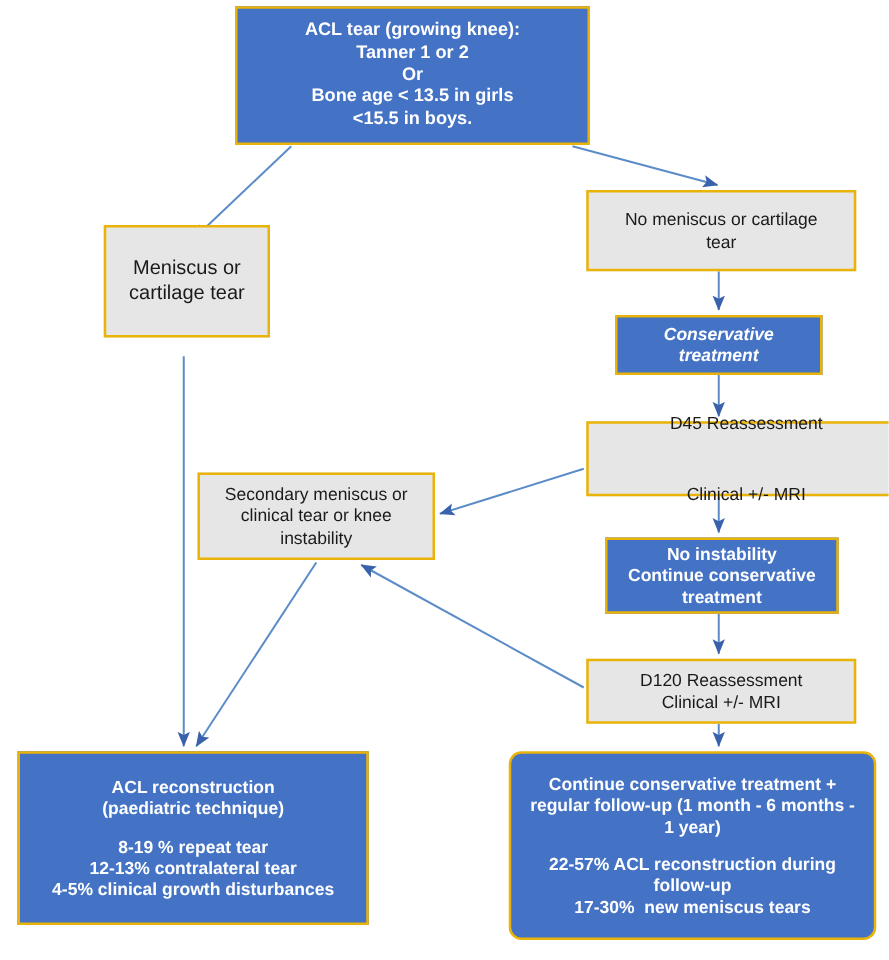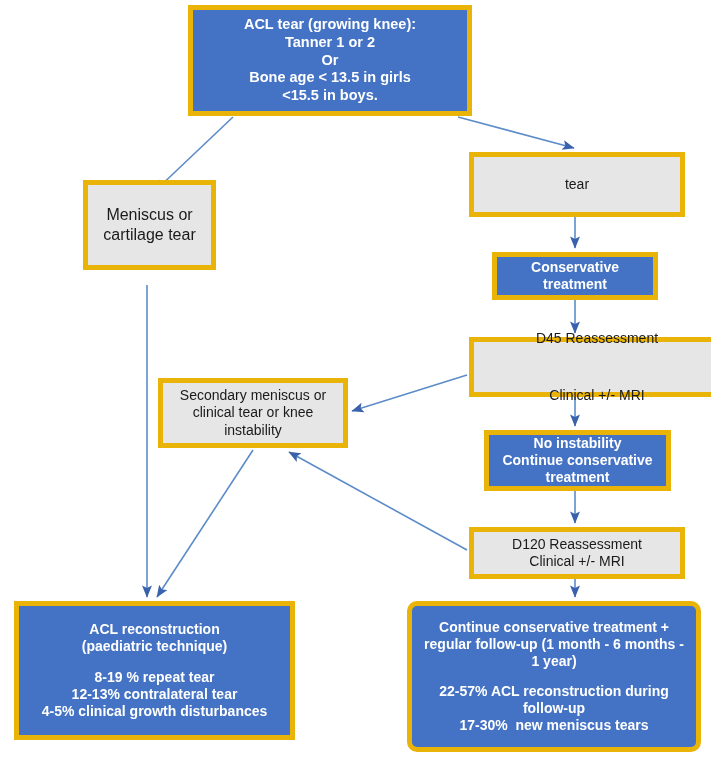--- a/index.html
+++ b/index.html
@@ -27,21 +27,21 @@
     pointer-events: none;
   }
   .node {
     position: absolute;
     box-sizing: border-box;
     display: flex;
     flex-direction: column;
     align-items: center;
     justify-content: center;
     text-align: center;
-    border: 5px solid #eab308;
+    border: 2px solid #eab308;
     line-height: 1.22;
     z-index: 2;
   }
   .node.blue {
     background: #4472C4;
     color: #ffffff;
     font-weight: bold;
   }
   .node.gray {
     background: #E7E6E6;
@@ -54,21 +54,21 @@
   }
   .node .spacer {
     display: block;
     height: 0.95em;
   }
 
   
   #node-acl-tear      { left: 188px; top: 5px;   width: 284px; height: 111px; font-size: 14.5px; }
   #node-no-meniscus   { left: 469px; top: 152px; width: 216px; height: 65px;  font-size: 14px; }
   #node-meniscus      { left: 83px;  top: 180px; width: 133px; height: 90px;  font-size: 16px; }
-  #node-conservative  { left: 492px; top: 252px; width: 166px; height: 48px;  font-size: 14px; }
+  #node-conservative  { left: 492px; top: 252px; width: 166px; height: 48px;  font-size: 14px; font-style: italic; }
   #node-d45           { left: 469px; top: 337px; width: 256px; height: 60px;  font-size: 14px; gap: 40px; }
   #node-secondary     { left: 158px; top: 378px; width: 190px; height: 70px;  font-size: 14px; }
   #node-no-instab     { left: 484px; top: 430px; width: 187px; height: 61px;  font-size: 14px; }
   #node-d120          { left: 469px; top: 527px; width: 216px; height: 52px;  font-size: 14px; }
   #node-acl-recon     { left: 14px;  top: 601px; width: 281px; height: 139px; font-size: 14px; }
   #node-continue-cons { left: 407px; top: 601px; width: 294px; height: 151px; font-size: 14px; border-radius: 10px; }
 </style>
 </head>
 <body>
 
@@ -106,20 +106,21 @@
 
   <div class="node blue" id="node-acl-tear">
     <span class="line">ACL tear (growing knee):</span>
     <span class="line">Tanner 1 or 2</span>
     <span class="line">Or</span>
     <span class="line">Bone age &lt; 13.5 in girls</span>
     <span class="line">&lt;15.5 in boys.</span>
   </div>
 
   <div class="node gray" id="node-no-meniscus">
+    <span class="line">No meniscus or cartilage</span>
     <span class="line">tear</span>
   </div>
 
   <div class="node gray" id="node-meniscus">
     <span class="line">Meniscus or</span>
     <span class="line">cartilage tear</span>
   </div>
 
   <div class="node blue" id="node-conservative">
     <span class="line">Conservative</span>

